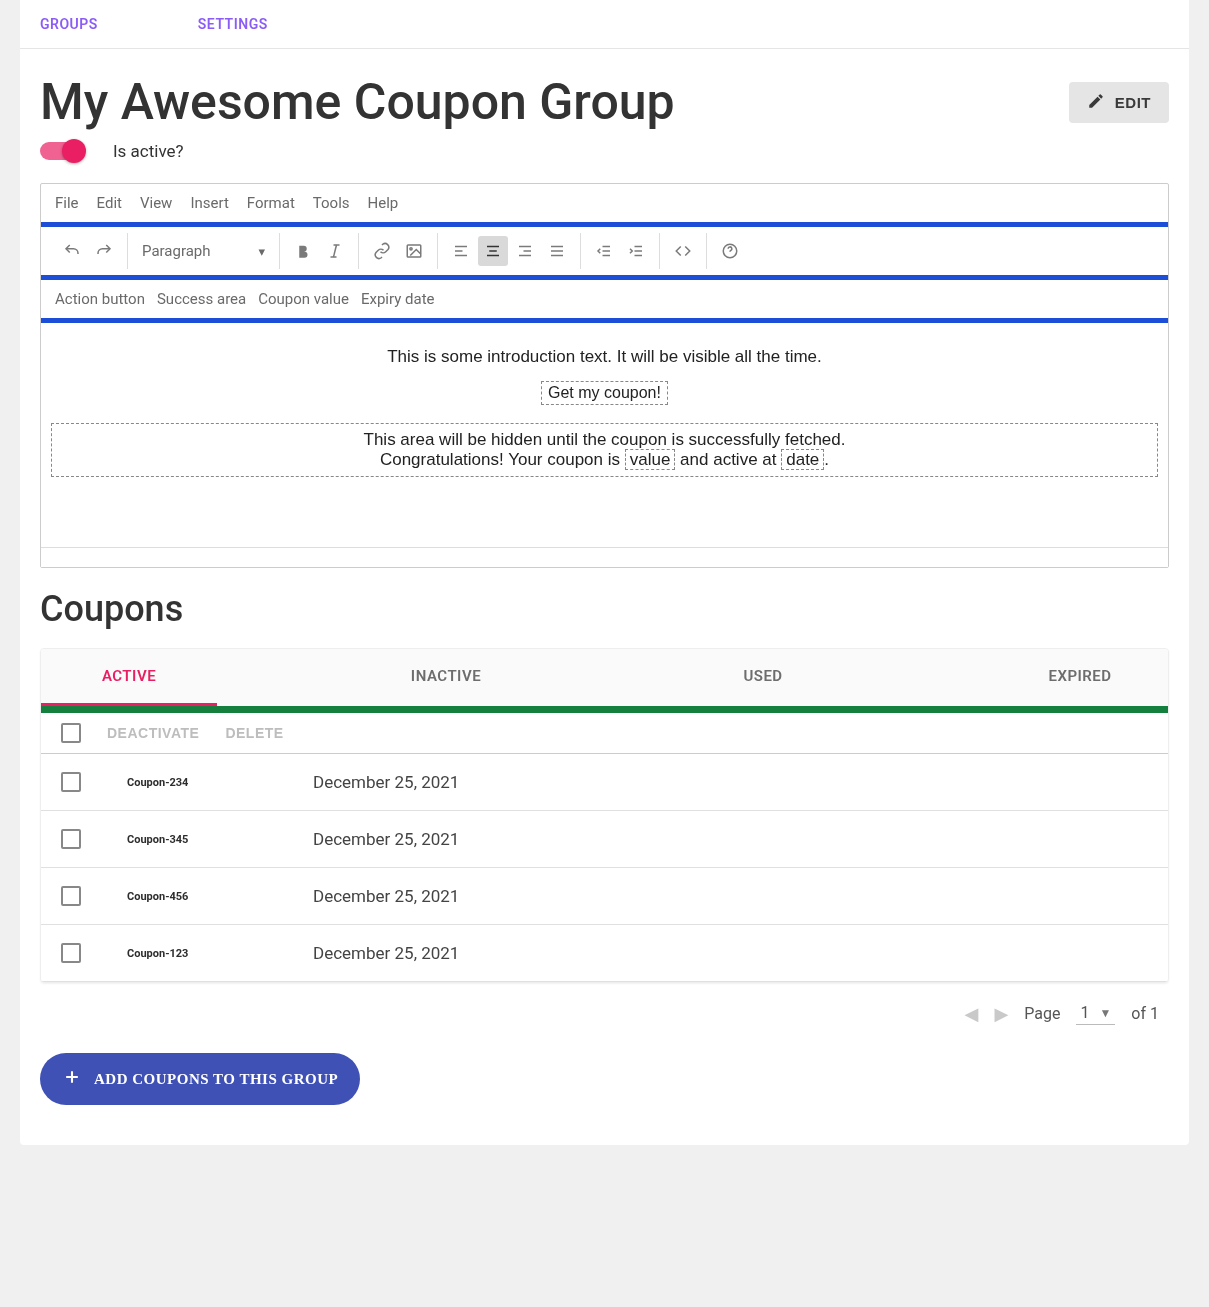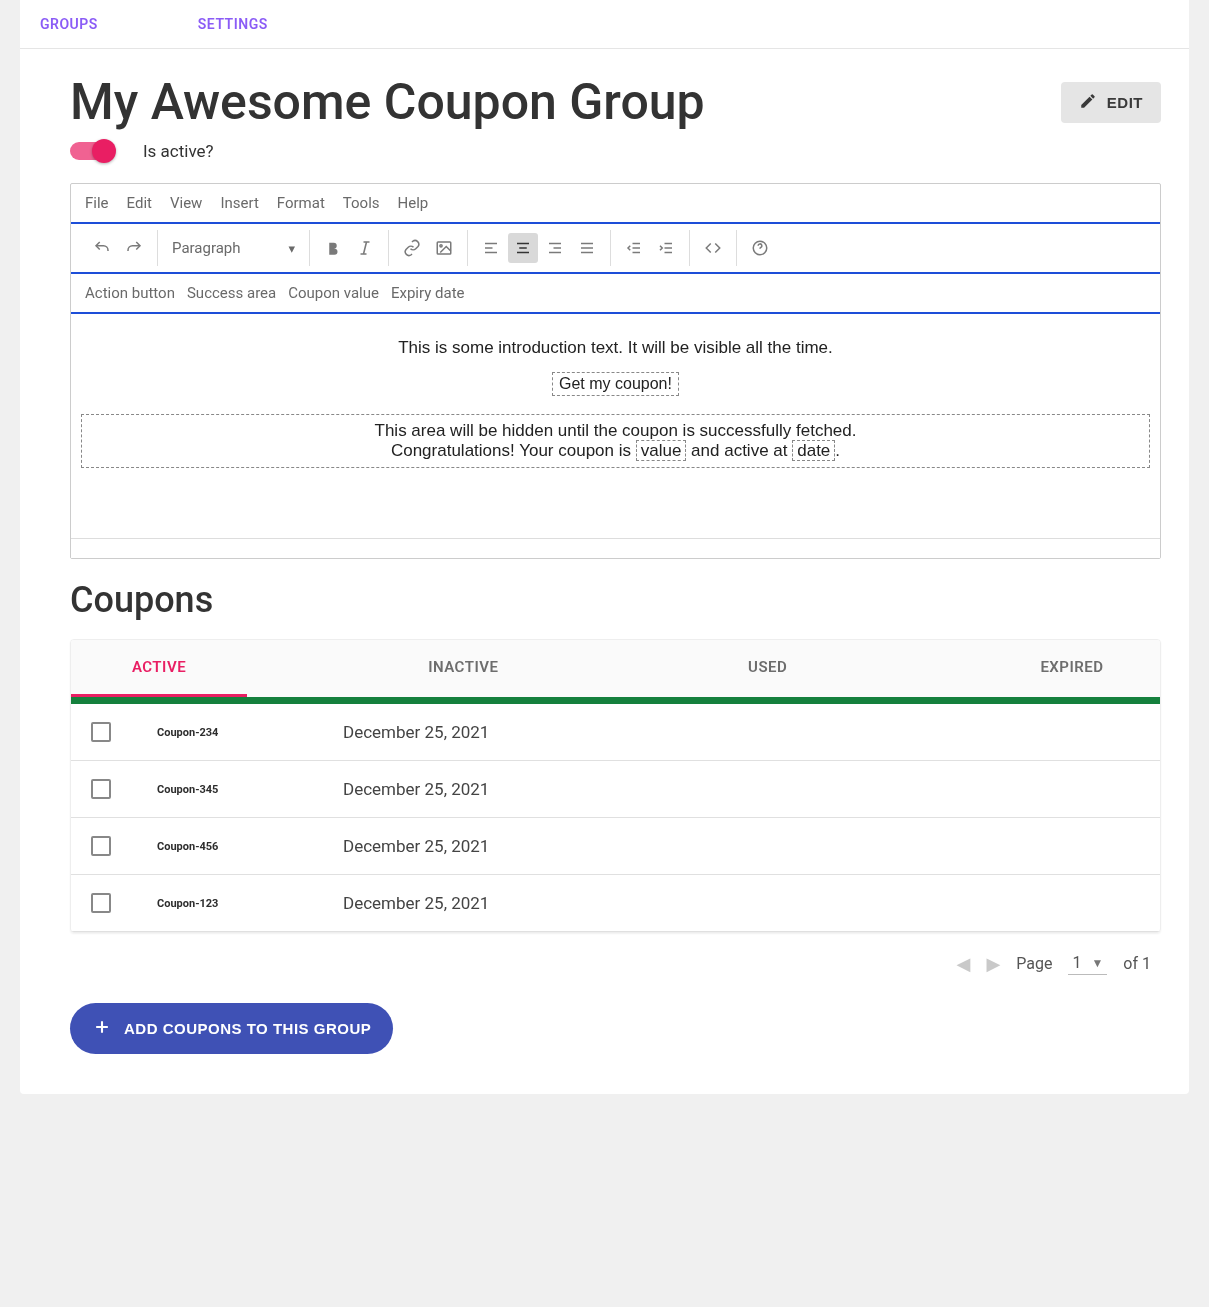--- a/index.html
+++ b/index.html
@@ -23,22 +23,21 @@
   .top-tab {
     padding: 16px 60px 16px 0;
     font-size: 14px;
     font-weight: 600;
     letter-spacing: .5px;
     color: #8b5cf6;
     cursor: pointer;
     margin-right: 40px;
   }
   .main {
-    padding: 24px 28px 40px;
-    margin-left: 22px;
+    padding: 24px 20px 40px;
   }
   .title-row {
     display: flex;
     align-items: center;
     justify-content: space-between;
     margin-bottom: 10px;
   }
   .title {
     font-size: 50px;
     font-weight: 500;
@@ -84,21 +83,21 @@
   }
   .toggle-label { font-size: 17px; color: #333; }
   .editor {
     border: 1px solid #ccc;
     border-radius: 2px;
     margin-bottom: 12px;
   }
   .editor-menu, .editor-toolbar, .editor-custom {
     display: flex;
     align-items: flex-end;
-    border-bottom: 2px solid #1d4ed8;
+    border-bottom: 5px solid #1d4ed8;
     font-size: 15px;
     color: #6a6a6a;
   }
   .editor-menu { padding: 10px 14px; gap: 18px; }
   .editor-menu span { cursor: pointer; }
   .editor-toolbar { padding: 6px 8px; gap: 0; }
   .tb-group {
     display: flex;
     align-items: center;
     gap: 2px;
@@ -253,20 +252,21 @@
     gap: 12px;
     background: #3f51b5;
     color: #fff;
     border: none;
     padding: 14px 22px;
     border-radius: 26px;
     font-size: 15px;
     font-weight: 600;
     letter-spacing: .5px;
     cursor: pointer;
+    font-family: Liberation Serif, serif;
   }
   .add-btn svg { width: 20px; height: 20px; }
 </style>
 </head>
 <body>
 
 <div class="page">
   <div class="top-tabs">
     <div class="top-tab">GROUPS</div>
     <div class="top-tab">SETTINGS</div>
@@ -439,20 +439,25 @@
 
     <h2 class="coupons-heading">Coupons</h2>
 
     <div class="coupons-panel">
       <div class="coupon-tabs">
         <div class="coupon-tab active">ACTIVE</div>
         <div class="coupon-tab">INACTIVE</div>
         <div class="coupon-tab">USED</div>
         <div class="coupon-tab">EXPIRED</div>
       </div>
+      <div class="coupon-actions">
+        <span class="chk"></span>
+        <button class="coupon-action-btn">DEACTIVATE</button>
+        <button class="coupon-action-btn">DELETE</button>
+      </div>
       <div class="coupon-row">
         <span class="chk"></span>
         <span class="coupon-name">Coupon-234</span>
         <span class="coupon-date">December 25, 2021</span>
       </div>
       <div class="coupon-row">
         <span class="chk"></span>
         <span class="coupon-name">Coupon-345</span>
         <span class="coupon-date">December 25, 2021</span>
       </div>

